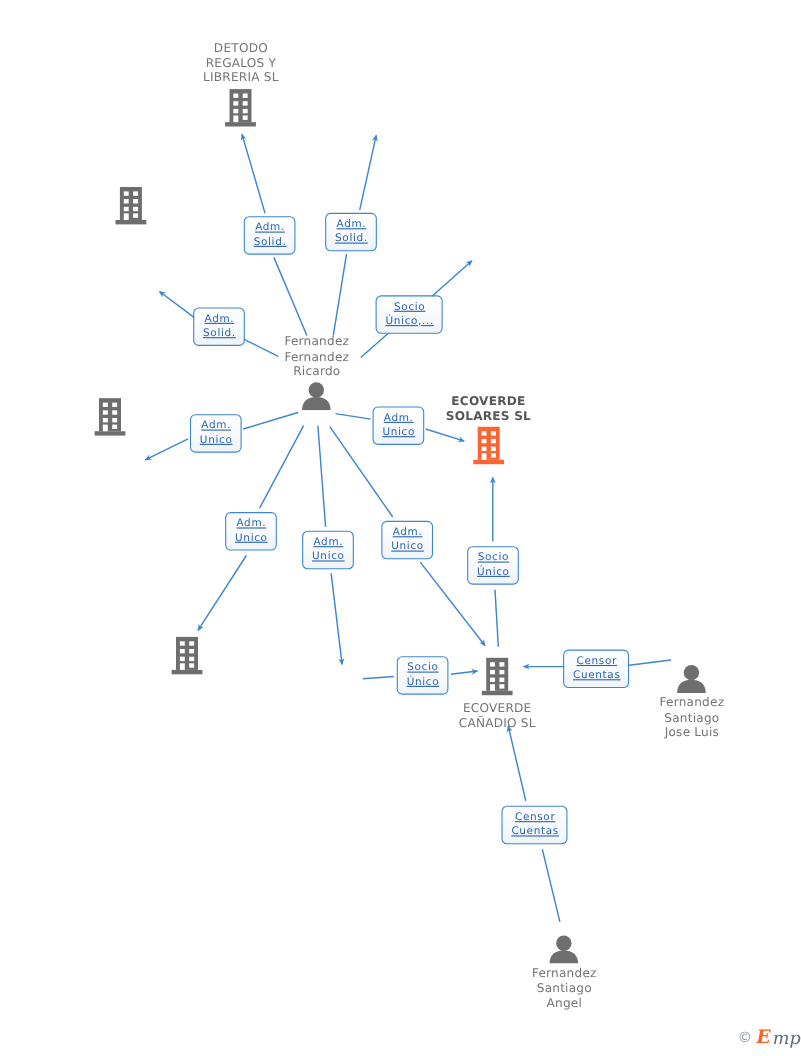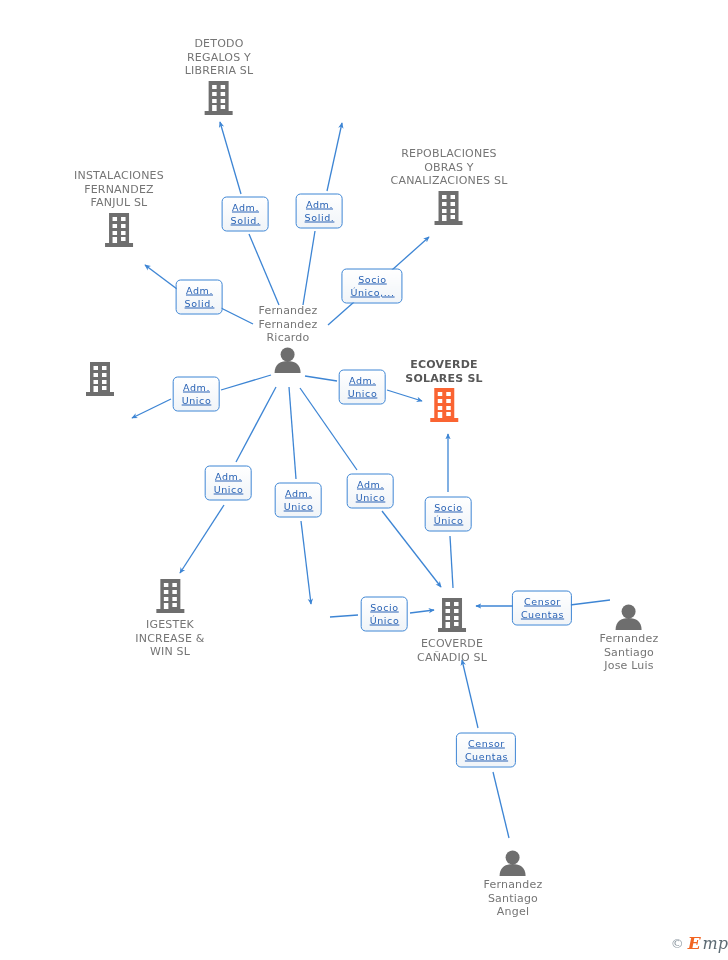--- a/index.html
+++ b/index.html
@@ -164,42 +164,22 @@
       <rect x="8.5" y="12" width="4.5" height="4" fill="#ffffff"></rect>
       <rect x="17" y="12" width="4.5" height="4" fill="#ffffff"></rect>
       <rect x="8.5" y="19" width="4.5" height="4" fill="#ffffff"></rect>
       <rect x="17" y="19" width="4.5" height="4" fill="#ffffff"></rect>
       <rect x="8.5" y="25" width="4.5" height="6" fill="#ffffff"></rect>
       <rect x="17" y="25" width="4.5" height="4" fill="#ffffff"></rect>
     </svg>
   </div>
 
 
-  <div class="node" style="left:449px; top:147px;">
-    <div class="node-label above">REPOBLACIONES
-OBRAS Y
-CANALIZACIONES SL</div>
-    <svg class="node-icon" width="30" height="38" viewBox="0 0 30 38">
-      <rect x="5" y="1" width="20" height="30" fill="#6e6e6e"></rect>
-      <rect x="1" y="31" width="28" height="4" fill="#6e6e6e"></rect>
-      <rect x="8.5" y="5" width="4.5" height="4" fill="#ffffff"></rect>
-      <rect x="17" y="5" width="4.5" height="4" fill="#ffffff"></rect>
-      <rect x="8.5" y="12" width="4.5" height="4" fill="#ffffff"></rect>
-      <rect x="17" y="12" width="4.5" height="4" fill="#ffffff"></rect>
-      <rect x="8.5" y="19" width="4.5" height="4" fill="#ffffff"></rect>
-      <rect x="17" y="19" width="4.5" height="4" fill="#ffffff"></rect>
-      <rect x="8.5" y="25" width="4.5" height="6" fill="#ffffff"></rect>
-      <rect x="17" y="25" width="4.5" height="4" fill="#ffffff"></rect>
-    </svg>
-  </div>
 
   <div class="node" style="left:119px; top:169px;">
-    <div class="node-label above">INSTALACIONES
-FERNANDEZ
-FANJUL SL</div>
     <svg class="node-icon" width="30" height="38" viewBox="0 0 30 38">
       <rect x="5" y="1" width="20" height="30" fill="#6e6e6e"></rect>
       <rect x="1" y="31" width="28" height="4" fill="#6e6e6e"></rect>
       <rect x="8.5" y="5" width="4.5" height="4" fill="#ffffff"></rect>
       <rect x="17" y="5" width="4.5" height="4" fill="#ffffff"></rect>
       <rect x="8.5" y="12" width="4.5" height="4" fill="#ffffff"></rect>
       <rect x="17" y="12" width="4.5" height="4" fill="#ffffff"></rect>
       <rect x="8.5" y="19" width="4.5" height="4" fill="#ffffff"></rect>
       <rect x="17" y="19" width="4.5" height="4" fill="#ffffff"></rect>
       <rect x="8.5" y="25" width="4.5" height="6" fill="#ffffff"></rect>
@@ -255,23 +235,20 @@
       <rect x="1" y="31" width="28" height="4" fill="#6e6e6e"></rect>
       <rect x="8.5" y="5" width="4.5" height="4" fill="#ffffff"></rect>
       <rect x="17" y="5" width="4.5" height="4" fill="#ffffff"></rect>
       <rect x="8.5" y="12" width="4.5" height="4" fill="#ffffff"></rect>
       <rect x="17" y="12" width="4.5" height="4" fill="#ffffff"></rect>
       <rect x="8.5" y="19" width="4.5" height="4" fill="#ffffff"></rect>
       <rect x="17" y="19" width="4.5" height="4" fill="#ffffff"></rect>
       <rect x="8.5" y="25" width="4.5" height="6" fill="#ffffff"></rect>
       <rect x="17" y="25" width="4.5" height="4" fill="#ffffff"></rect>
     </svg>
-    <div class="node-label below">IGESTEK
-INCREASE &amp;
-WIN SL</div>
   </div>
 
 
   <div class="node" style="left:452px; top:597px;">
     <svg class="node-icon" width="30" height="38" viewBox="0 0 30 38">
       <rect x="5" y="1" width="20" height="30" fill="#6e6e6e"></rect>
       <rect x="1" y="31" width="28" height="4" fill="#6e6e6e"></rect>
       <rect x="8.5" y="5" width="4.5" height="4" fill="#ffffff"></rect>
       <rect x="17" y="5" width="4.5" height="4" fill="#ffffff"></rect>
       <rect x="8.5" y="12" width="4.5" height="4" fill="#ffffff"></rect>

